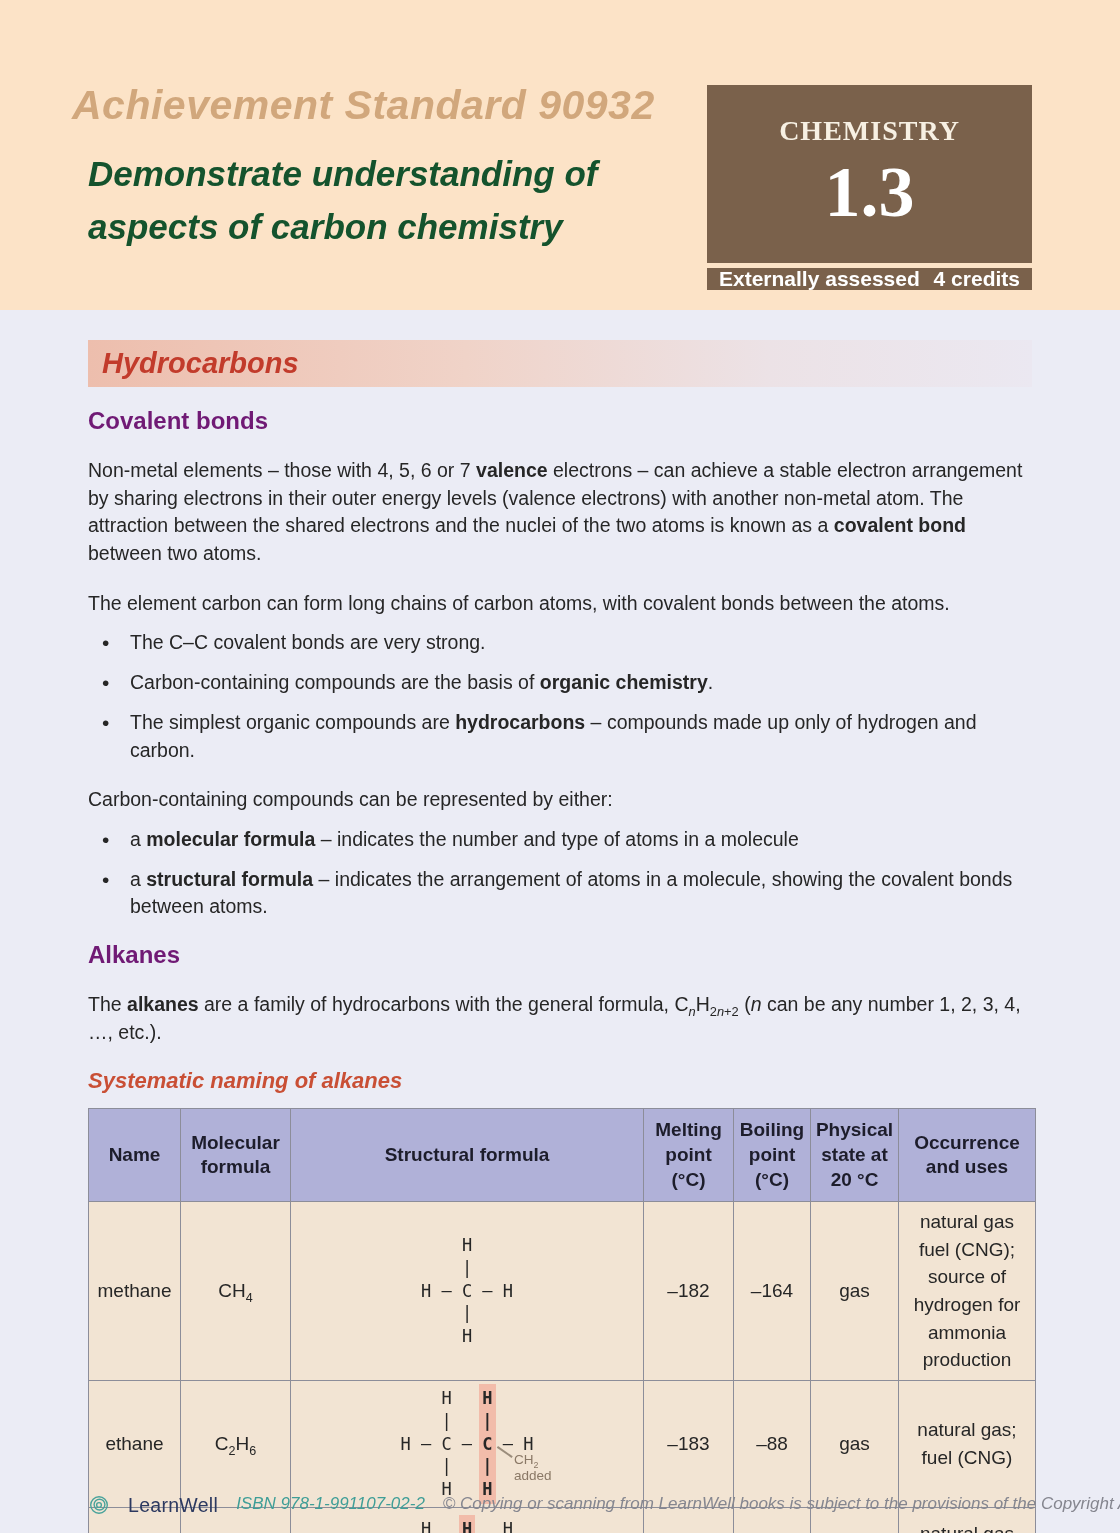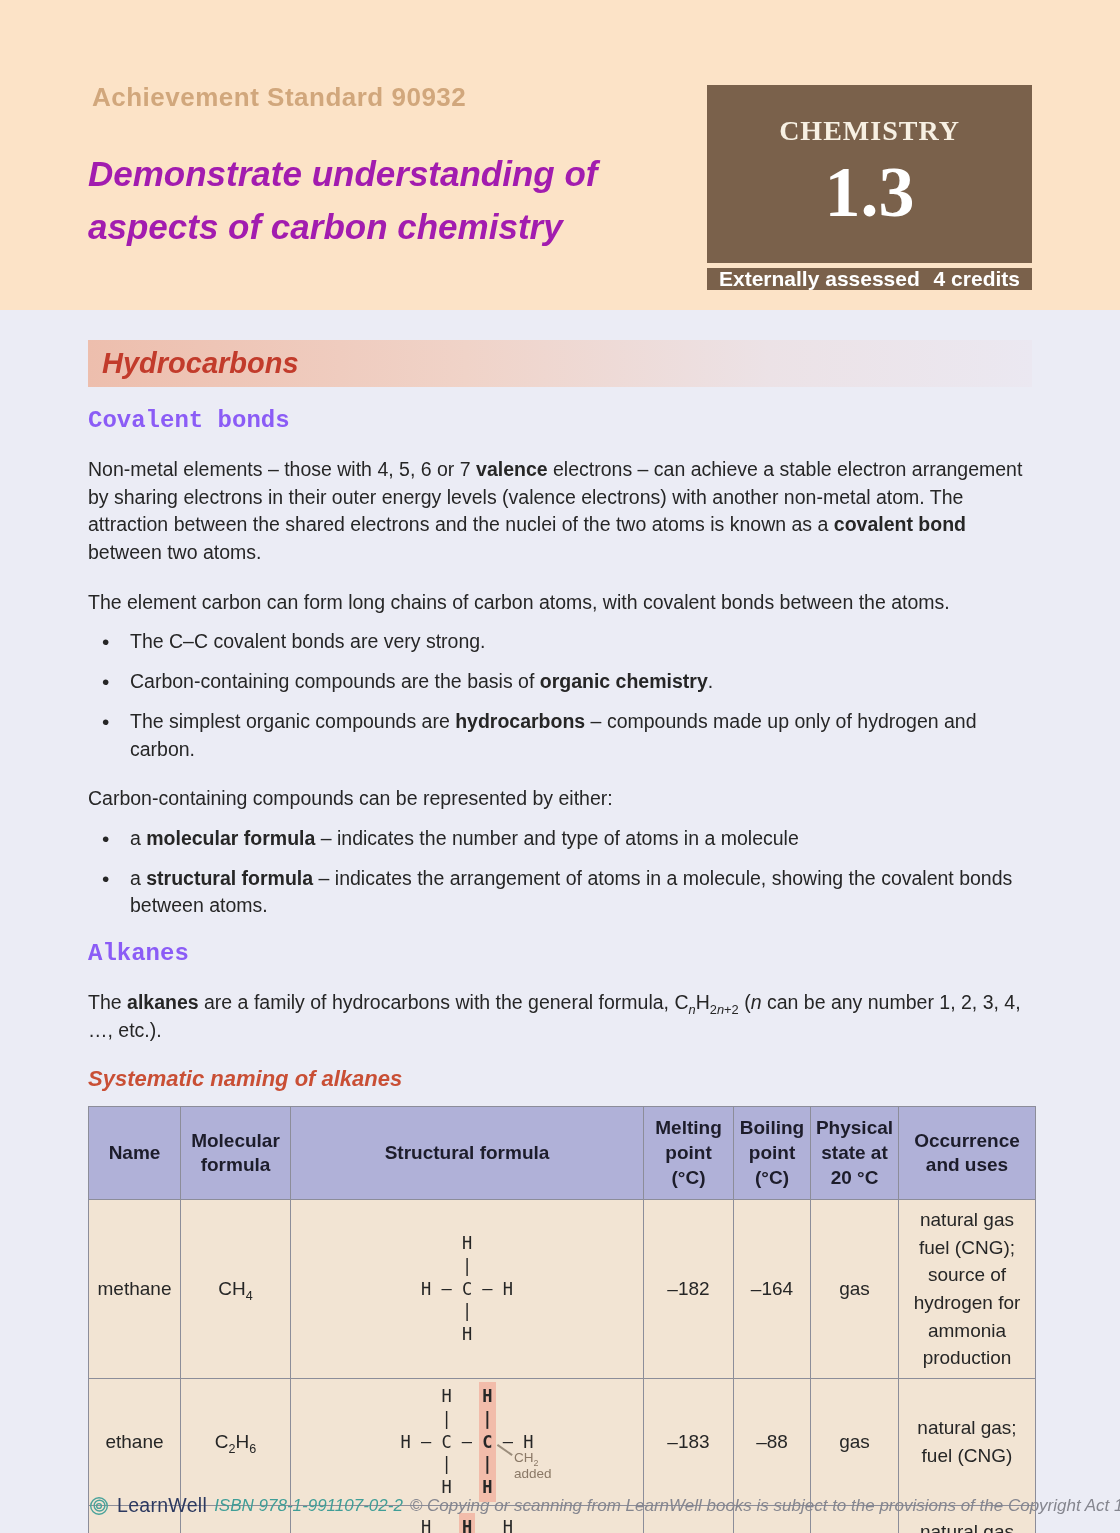--- a/index.html
+++ b/index.html
@@ -5,46 +5,46 @@
   * { margin:0; padding:0; box-sizing:border-box; }
   html,body { background:#d8d9e2; }
   .page {
     position:relative; width:1120px; height:1533px; margin:0 auto;
     background:#ebecf5; font-family:"Liberation Sans", sans-serif; color:#262626;
     overflow:hidden;
   }
   
   .hero { position:relative; height:310px; background:#fce3c7; }
   .hero-title {
-    position:absolute; left:92px; top:82px;
-    font-size:26px; font-weight:700; color:#d1a77c; letter-spacing:0.5px;
+    position:absolute; left:72px; top:82px;
+    font-size:41px; font-weight:700; color:#d1a77c; letter-spacing:0.5px;font-style:italic;
   }
   .hero-sub {
     position:absolute; left:88px; top:148px;
-    font-size:35px; font-weight:700; font-style:italic; color:#a21caf; line-height:1.5;
+    font-size:35px; font-weight:700; font-style:italic; color:#14532d; line-height:1.5;
   }
   .subject-box {
     position:absolute; right:88px; top:85px; width:325px; height:178px;
     background:#7a614b; color:#fff; text-align:center;font-family:Liberation Serif, serif;
   }
   .subject-name { margin-top:30px; font-size:28px; font-weight:700; color:#f7f0e3; letter-spacing:1px; }
   .subject-level { margin-top:4px; font-size:72px; font-weight:700; color:#ffffff; }
   .assess-bar {
     position:absolute; right:88px; top:268px; width:325px; height:22px;
     background:#7a614b; color:#fff; display:flex; justify-content:space-between;
     align-items:center; padding:0 12px; font-size:21px; font-weight:700;
   }
   
   main { position:relative; padding:0 88px; }
   .banner {
     margin-top:30px; height:47px; display:flex; align-items:center; padding-left:14px;
     background:linear-gradient(90deg,#edbead 0%,#f0d3c8 40%,#ece2e6 72%,#ebe8f1 100%);
   }
   .banner span { font-size:29px; font-weight:700; font-style:italic; color:#c23b2b; }
-  h3.red-h { margin-top:20px; font-size:24px; font-weight:700; color:#8b5cf6;font-family:Liberation Mono, monospace; }
+  h3.red-h { margin-top:20px; font-size:24px; font-weight:700; color:#701a75; }
   h4.red-i { margin-top:22px; font-size:22px; font-weight:700; font-style:italic; color:#c94f35; }
   p.body { margin-top:22px; font-size:19.5px; line-height:1.42; color:#262626; }
   .bold { font-weight:700; }
   .ital { font-style:italic; }
   sub { font-size:66%; line-height:0; }
   ul.blist { list-style:none; margin-top:8px; }
   ul.blist li {
     position:relative; padding-left:42px; font-size:19.5px; line-height:1.42;
     margin-top:12px;
   }
@@ -80,21 +80,21 @@
     position:absolute; left:calc(100% - 2.6ch); top:57%; width:64px; text-align:left;
     font-family:"Liberation Sans", sans-serif; font-size:13.5px; color:#8a7866; line-height:1.15;
   }
   .note-line {
     position:absolute; left:-16px; top:-6px; width:18px; height:1.5px;
     background:#9b8d7c; transform:rotate(35deg); transform-origin:left top;
   }
   
   footer {
     position:absolute; left:88px; right:60px; bottom:16px;
-    display:flex; align-items:center; gap:7px; white-space:nowrap;
+    display:flex; gap:18px; white-space:nowrap;
   }
   .brand { font-size:19.5px; color:#2c3960; letter-spacing:0.3px; }
   .isbn { font-size:17px; font-style:italic; color:#3f9e97; }
   .copyright { font-size:17px; font-style:italic; color:#85868f; }
 </style>
 </head>
 <body>
 
 <div class="page">
 

